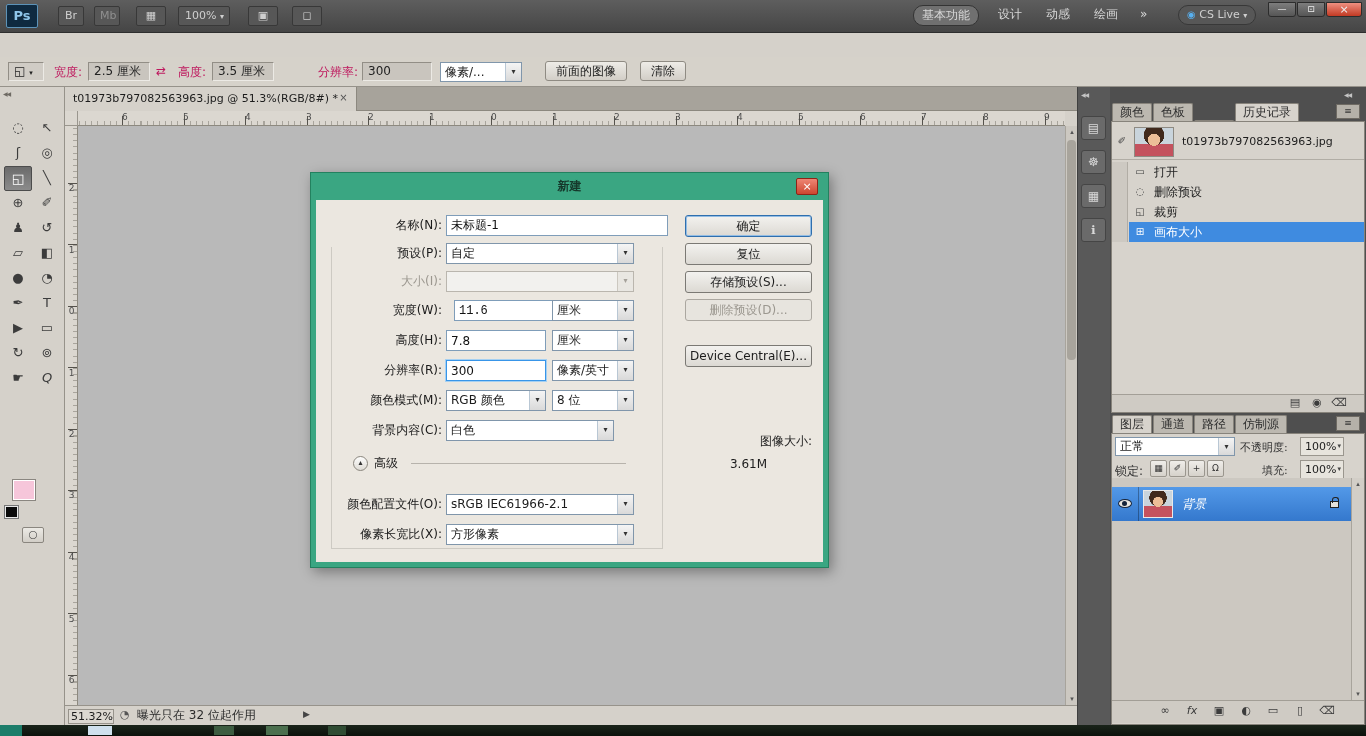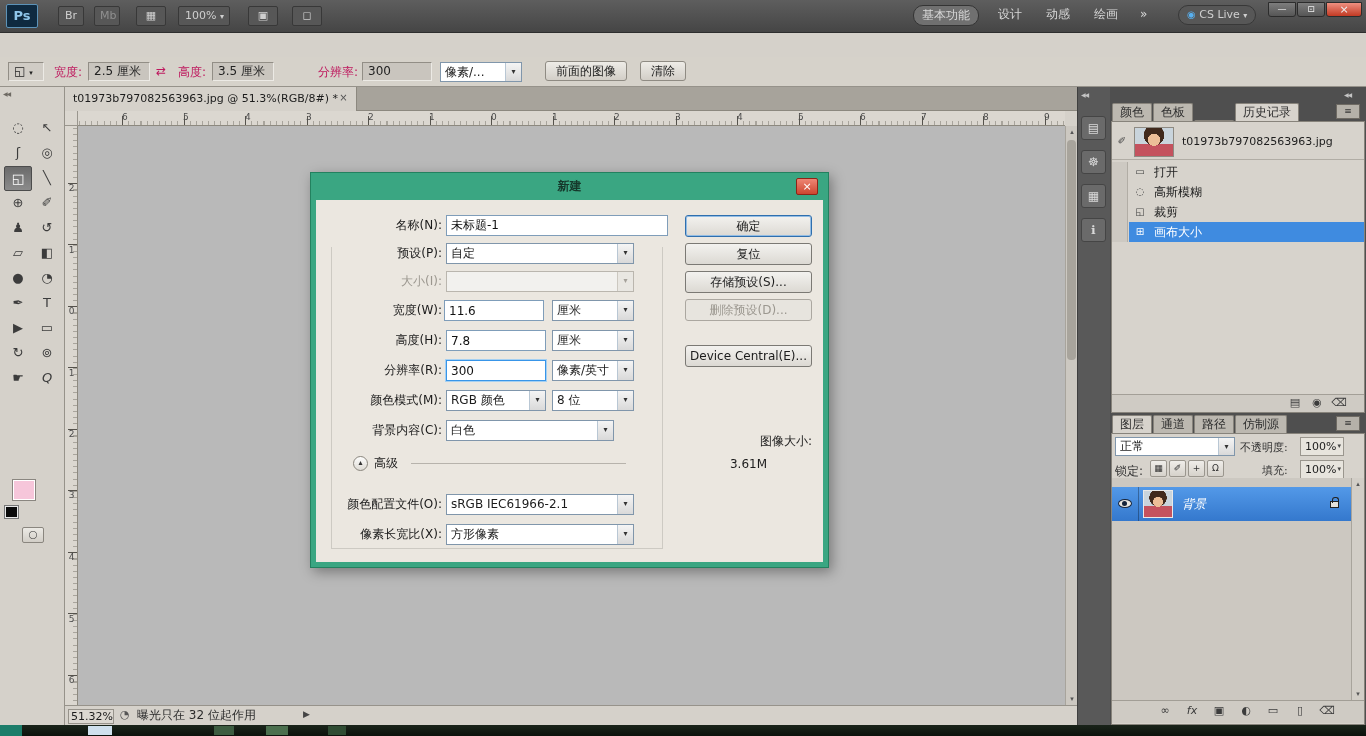--- a/index.html
+++ b/index.html
@@ -213,21 +213,21 @@
       <div class="combo" style="left:130px;top:43px;width:188px;height:21px">
         <span class="cv">自定</span>
         <span class="ca">▾</span>
       </div>
       <span class="dl" style="top:71px;color:#9b978f">大小(I):</span>
       <div class="combo dis" style="left:130px;top:71px;width:188px;height:21px">
         <span class="cv"></span>
         <span class="ca">▾</span>
       </div>
       <span class="dl" style="top:100px">宽度(W):</span>
-      <input class="din" style="left: 128px; top: 100px; width: 100px;" value="11.6">
+      <input class="din" style="left: 138px; top: 100px; width: 100px; font-family: Liberation Mono, monospace;" value="11.6">
       <div class="combo" style="left:236px;top:100px;width:82px;height:21px">
         <span class="cv">厘米</span>
         <span class="ca">▾</span>
       </div>
       <span class="dl" style="top:130px">高度(H):</span>
       <input class="din" style="left: 130px; top: 130px; width: 100px;" value="7.8">
       <div class="combo" style="left:236px;top:130px;width:82px;height:21px">
         <span class="cv">厘米</span>
         <span class="ca">▾</span>
       </div>
@@ -297,21 +297,21 @@
   <div class="abs" style="left:1112px;top:159px;width:252px;height:1px;background:#b1ada5"></div>
 
   <div class="abs" style="left:1112px;top:162px;width:252px;height:20px">
     <span class="hwell" style="left:0;top:0"></span>
     <span class="hic" style="left:20px;top:3px">▭</span>
     <span class="hlab" style="left:42px;top:0">打开</span>
   </div>
   <div class="abs" style="left:1112px;top:182px;width:252px;height:20px">
     <span class="hwell" style="left:0;top:0"></span>
     <span class="hic" style="left:20px;top:3px">◌</span>
-    <span class="hlab" style="left:42px;top:0">高斯模糊</span>
+    <span class="hlab" style="left:42px;top:0">删除预设</span>
   </div>
   <div class="abs" style="left:1112px;top:202px;width:252px;height:20px">
     <span class="hwell" style="left:0;top:0"></span>
     <span class="hic" style="left:20px;top:3px">◱</span>
     <span class="hlab" style="left:42px;top:0">裁剪</span>
   </div>
   <div class="abs" style="left:1112px;top:222px;width:252px;height:20px">
     <span class="hwell" style="left:0;top:0"></span>
     <span class="abs sel-blue" style="left:17px;top:0;width:235px;height:20px"></span>
     <span class="hic" style="left:20px;top:3px;color:#fff">⊞</span>

